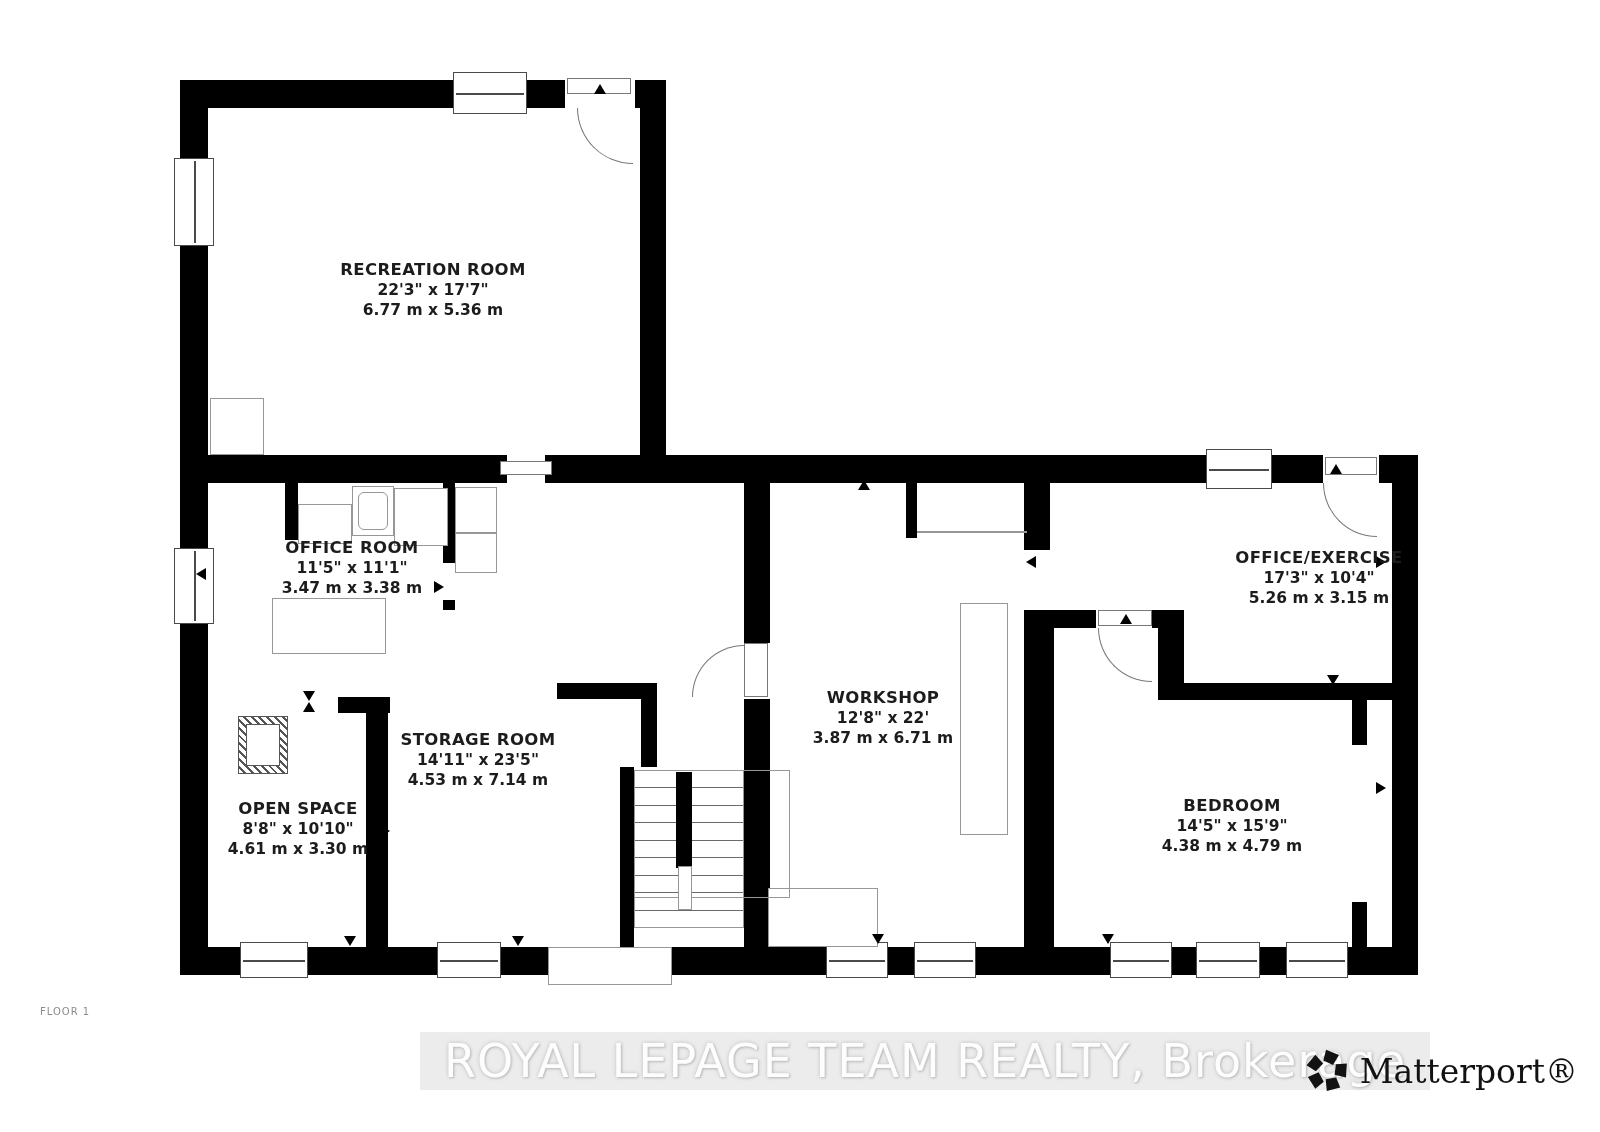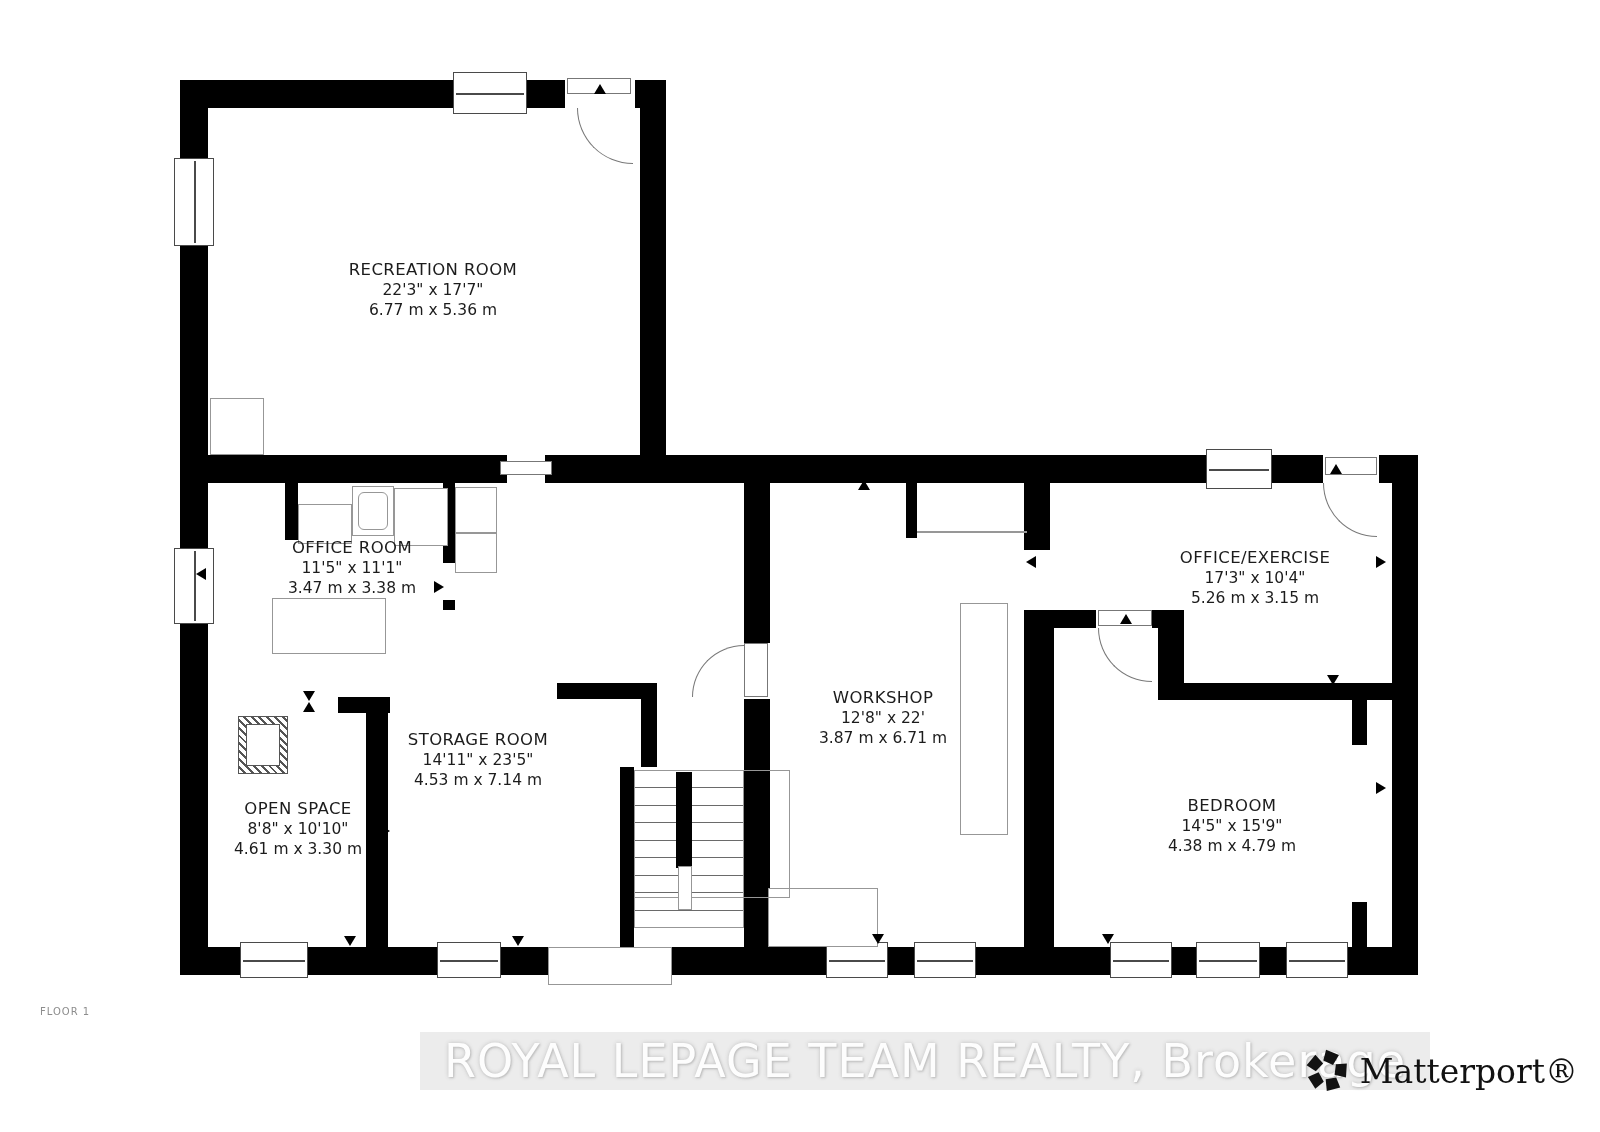--- a/index.html
+++ b/index.html
@@ -19,21 +19,21 @@
   .hatch{position:absolute;background:repeating-linear-gradient(45deg,#fff 0 3.5px,#555 3.5px 5.5px);
          border:1px solid #555;box-sizing:border-box;}
   .stairs{position:absolute;background:#fff;
           background-image:repeating-linear-gradient(to bottom,transparent 0 16px,#6a6a6a 16px 17.5px);
           border:1px solid #979797;box-sizing:border-box;}
   .tri{position:absolute;width:0;height:0;}
   .tri-l{border-top:6px solid transparent;border-bottom:6px solid transparent;border-right:10px solid #000;}
   .tri-r{border-top:6px solid transparent;border-bottom:6px solid transparent;border-left:10px solid #000;}
   .tri-u{border-left:6px solid transparent;border-right:6px solid transparent;border-bottom:10px solid #000;}
   .tri-d{border-left:6px solid transparent;border-right:6px solid transparent;border-top:10px solid #000;}
-  .label{position:absolute;transform:translateX(-50%);text-align:center;color:#1c1c1c;white-space:nowrap;z-index:5;}
+  .label{position:absolute;transform:translateX(-50%);text-align:center;color:#1c1c1c;white-space:nowrap;z-index:5;font-weight:bold;}
   .label .rn{font-size:16.5px;letter-spacing:.4px;}
   .label .rd{font-size:15.5px;margin-top:2px;}
   .realtor{position:absolute;left:25px;top:12px;z-index:4;}
   .realtor-text{margin-top:8px;font-size:27px;letter-spacing:2px;color:#b7b7b7;font-weight:500;}
   .floor-label{position:absolute;left:40px;top:1006px;font-size:10px;color:#8d8d8d;letter-spacing:1px;z-index:6;}
   .wm-band{position:absolute;left:420px;top:1032px;width:1010px;height:58px;background:#ececec;
            display:flex;align-items:center;justify-content:center;z-index:1;}
   .wm-text{font-size:46px;color:#fdfdfd;letter-spacing:1px;white-space:nowrap;
            text-shadow:0 0 4px #c2c2c2,1px 1px 2px #bdbdbd;}
   .area-block{position:absolute;left:400px;top:1060px;width:800px;text-align:center;z-index:6;color:#1c1c1c;}
@@ -169,21 +169,21 @@
     <div class="label" style="left:298px;top:799px">
       <div class="rn">OPEN SPACE</div>
       <div class="rd">8'8" x 10'10"</div>
       <div class="rd">4.61 m x 3.30 m</div>
     </div>
     <div class="label" style="left:883px;top:688px">
       <div class="rn">WORKSHOP</div>
       <div class="rd">12'8" x 22'</div>
       <div class="rd">3.87 m x 6.71 m</div>
     </div>
-    <div class="label" style="left:1255px;top:548px">
+    <div class="label" style="left:1319px;top:548px">
       <div class="rn">OFFICE/EXERCISE</div>
       <div class="rd">17'3" x 10'4"</div>
       <div class="rd">5.26 m x 3.15 m</div>
     </div>
     <div class="label" style="left:1232px;top:796px">
       <div class="rn">BEDROOM</div>
       <div class="rd">14'5" x 15'9"</div>
       <div class="rd">4.38 m x 4.79 m</div>
     </div>
   </div>

